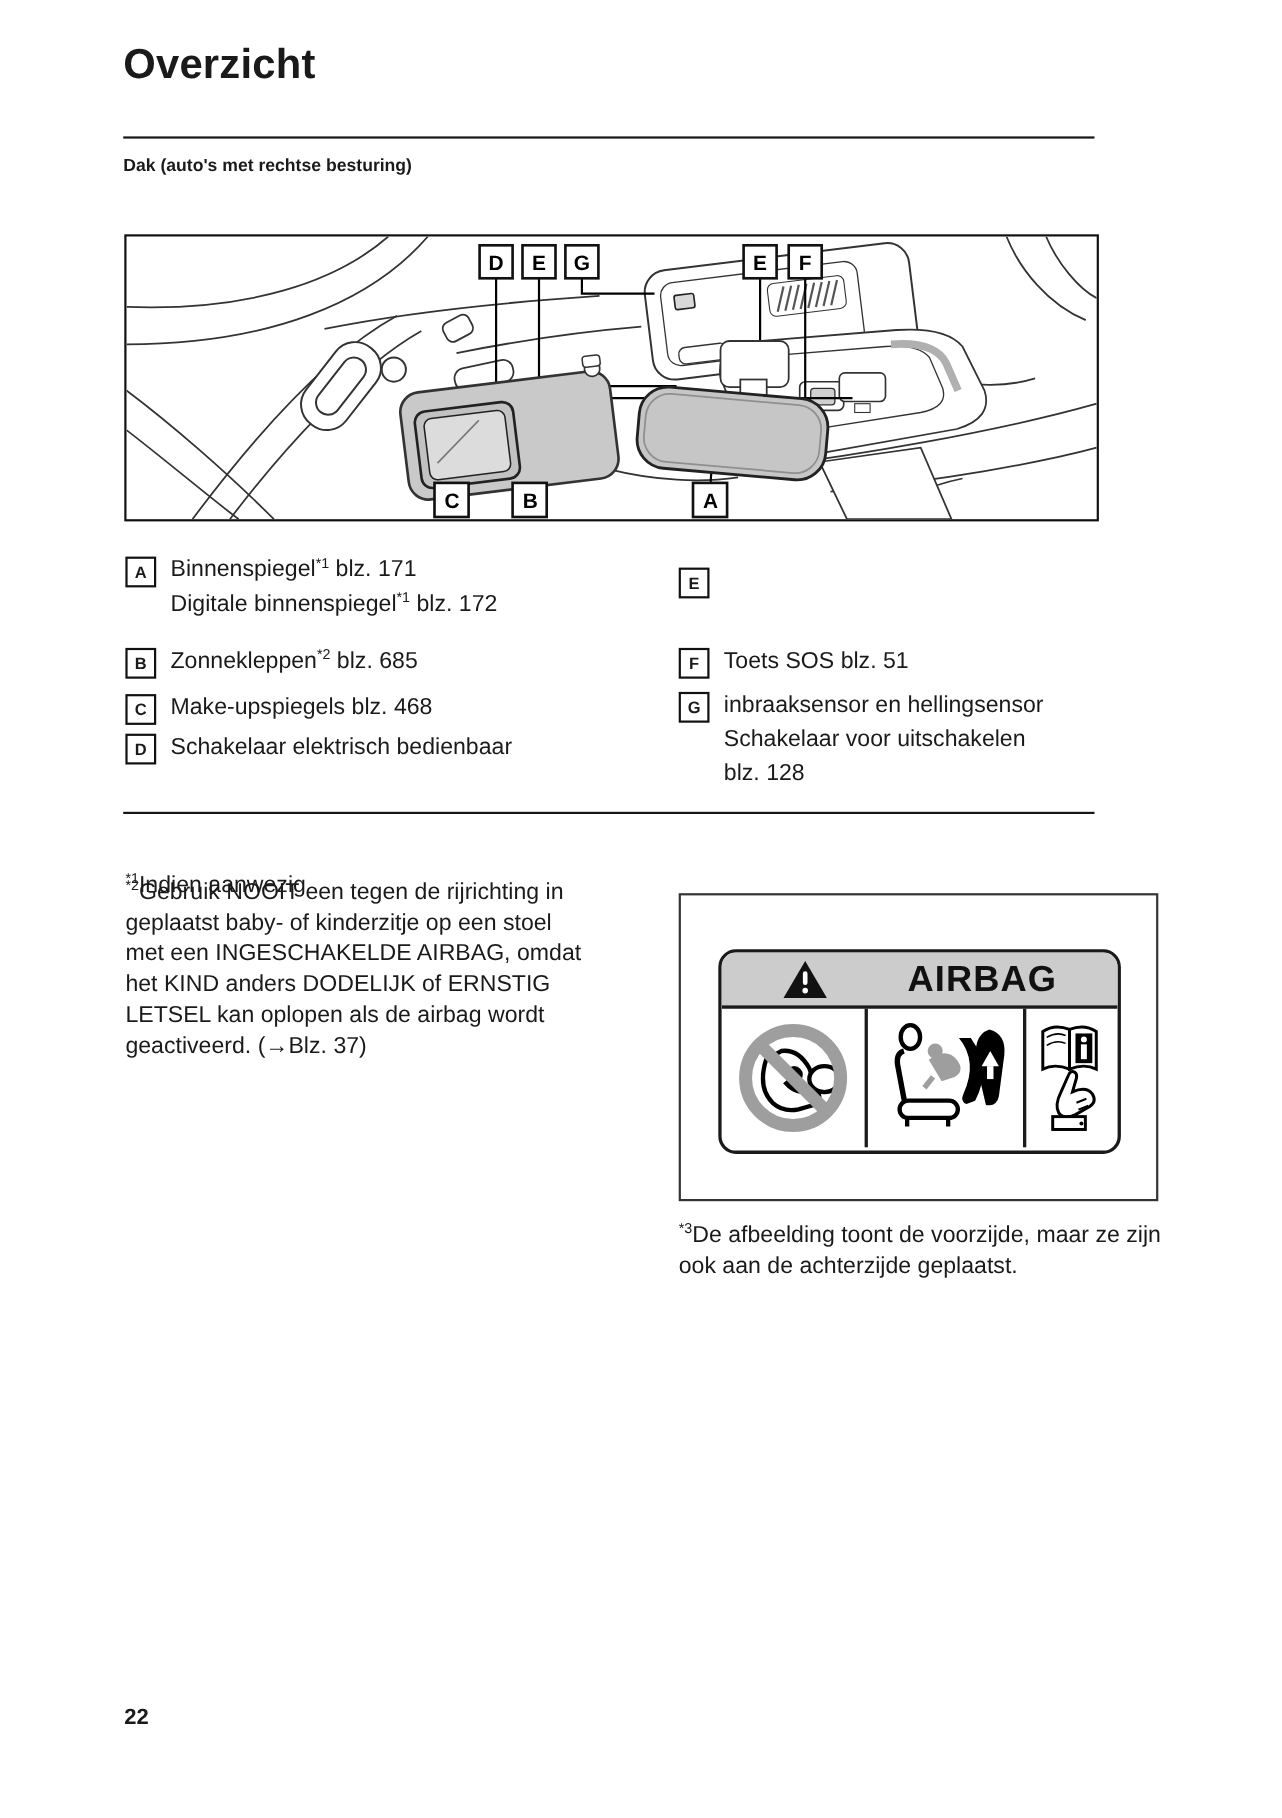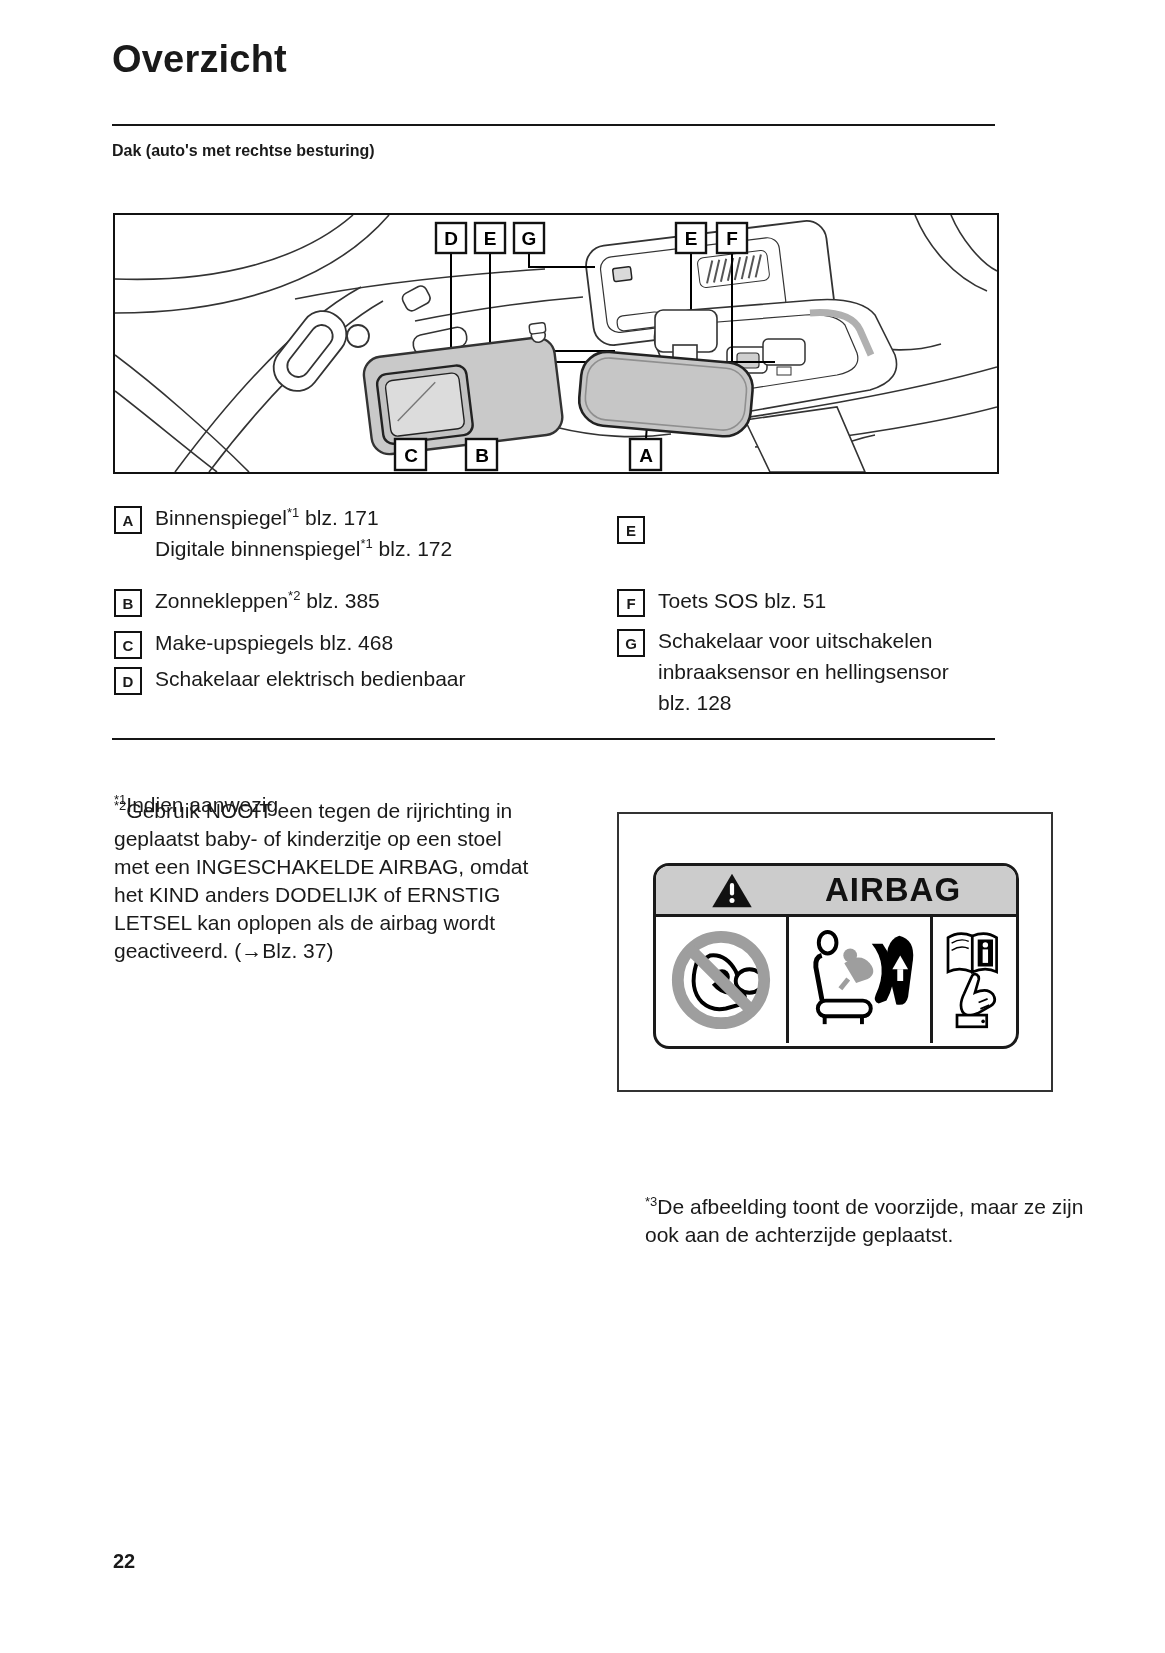--- a/index.html
+++ b/index.html
@@ -18,21 +18,21 @@
   
   .litem{position:absolute;display:flex;align-items:flex-start;font-size:21px;line-height:31px;}
   .lbox{width:24px;height:24px;border:2px solid #111;display:flex;align-items:center;justify-content:center;
         font-size:15px;font-weight:bold;margin:4px 13px 0 0;flex-shrink:0;background:#fff;}
   .lline sup, .fnote sup{font-size:13px;line-height:0;}
 
   
   .fnote{font-size:21px;line-height:28px;}
   .fn1{left:114px;top:770px;width:470px;}
   .fn2{left:114px;top:776px;width:418px;}
-  .fn3{left:617px;top:1172px;width:448px;margin-left:28px;}
+  .fn3{left:617px;top:1088px;width:448px;}
 
   
   .ab-outer{left:617px;top:812px;width:432px;height:276px;border:2px solid #333;background:#fff;}
   .ab-label{position:absolute;left:34px;top:49px;width:360px;height:180px;border:3px solid #1a1a1a;
             border-radius:16px;overflow:hidden;background:#fff;}
   .ab-head{height:48px;background:#cccccc;border-bottom:3px solid #1a1a1a;display:flex;align-items:center;justify-content:center;gap:24px;}
   .ab-head .ab-word{font-size:33px;font-weight:bold;letter-spacing:1px;color:#111;margin-left:48px;}
   .ab-body{display:flex;height:126px;}
   .ab-cell{display:flex;align-items:center;justify-content:center;box-sizing:border-box;}
   .ab-c1{width:133px;border-right:3px solid #1a1a1a;}
@@ -164,21 +164,21 @@
 <div class="litem" style="left:114px;top:502px">
   <span class="lbox">A</span>
   <div class="ltext">
     <div class="lline"><span>Binnenspiegel</span><sup>*1</sup><span> blz. 171</span></div>
     <div class="lline"><span>Digitale binnenspiegel</span><sup>*1</sup><span> blz. 172</span></div>
   </div>
 </div>
 <div class="litem" style="left:114px;top:585px">
   <span class="lbox">B</span>
   <div class="ltext">
-    <div class="lline"><span>Zonnekleppen</span><sup>*2</sup><span> blz. 385</span></div>
+    <div class="lline"><span>Zonnekleppen</span><sup>*2</sup><span> blz. 685</span></div>
   </div>
 </div>
 <div class="litem" style="left:114px;top:627px">
   <span class="lbox">C</span>
   <div class="ltext">
     <div class="lline"><span>Make-upspiegels blz. 468</span></div>
   </div>
 </div>
 <div class="litem" style="left:114px;top:663px">
   <span class="lbox">D</span>
@@ -192,22 +192,22 @@
 </div>
 <div class="litem" style="left:617px;top:585px">
   <span class="lbox">F</span>
   <div class="ltext">
     <div class="lline"><span>Toets SOS blz. 51</span></div>
   </div>
 </div>
 <div class="litem" style="left:617px;top:625px">
   <span class="lbox">G</span>
   <div class="ltext">
+    <div class="lline"><span>inbraaksensor en hellingsensor</span></div>
     <div class="lline"><span>Schakelaar voor uitschakelen</span></div>
-    <div class="lline"><span>inbraaksensor en hellingsensor</span></div>
     <div class="lline"><span>blz. 128</span></div>
   </div>
 </div>
 
 <div class="abs hrule" style="top:738px"></div>
 
 <p class="abs fnote fn1"><sup>*1</sup><span>Indien aanwezig</span></p>
 <p class="abs fnote fn2"><sup>*2</sup><span>Gebruik NOOIT een tegen de rijrichting in geplaatst baby- of kinderzitje op een stoel met een INGESCHAKELDE AIRBAG, omdat het KIND anders DODELIJK of ERNSTIG LETSEL kan oplopen als de airbag wordt geactiveerd. (→Blz. 37)</span></p>
 
 <div class="abs ab-outer">

